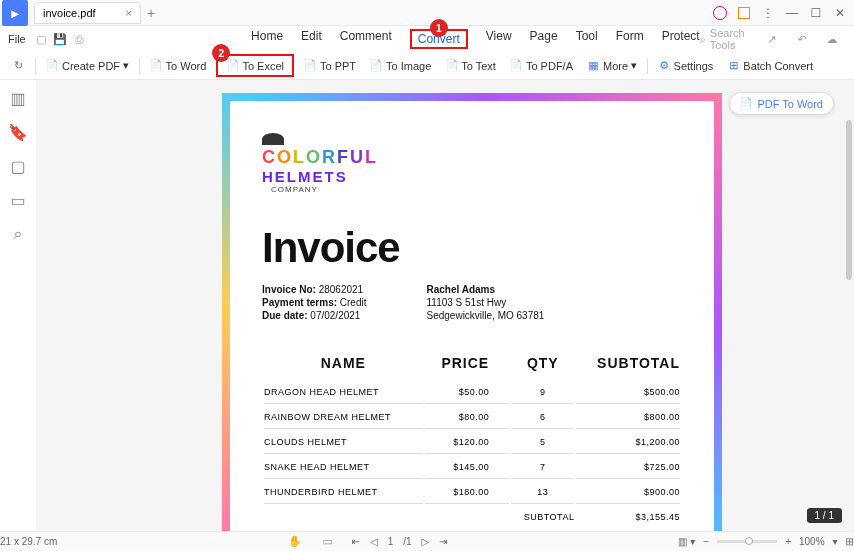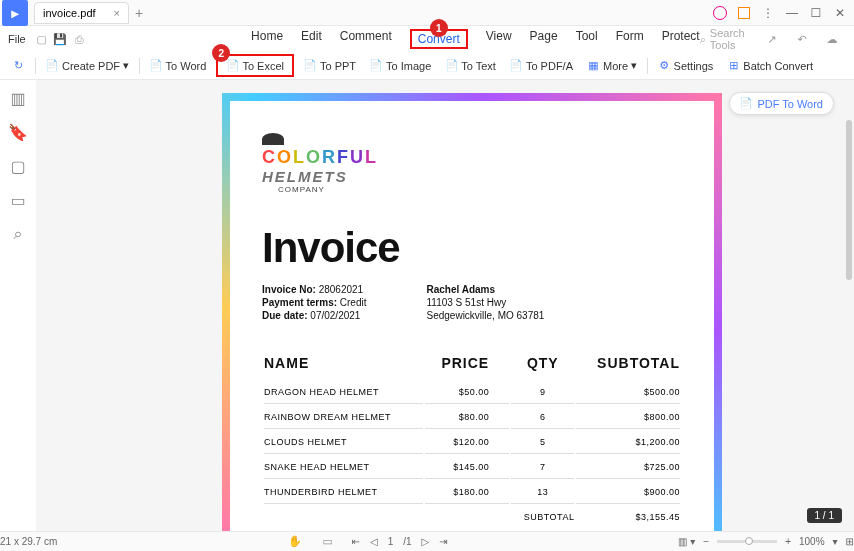--- a/index.html
+++ b/index.html
@@ -1,21 +1,21 @@
 <!DOCTYPE html>
 <html><head>
 <meta charset="utf-8">
 <style>
 * { margin: 0; padding: 0; box-sizing: border-box; font-family: -apple-system, BlinkMacSystemFont, "Segoe UI", sans-serif; }
 body { background: #fff; width: 854px; height: 551px; overflow: hidden; position: relative; }
 
 
 .titlebar { height: 26px; display: flex; align-items: center; background: #fafafa; border-bottom: 1px solid #e8e8e8; }
 .app-icon { width: 26px; height: 26px; background: #4a7cff; display: flex; align-items: center; justify-content: center; color: #fff; font-weight: bold; font-size: 14px; border-radius: 2px; margin-left: 2px; }
-.tab { height: 22px; background: #fff; border: 1px solid #ddd; border-radius: 4px 4px 0 0; margin-left: 6px; padding: 0 8px; display: flex; align-items: center; font-size: 11px; gap: 18px; }
+.tab { height: 22px; background: #fff; border: 1px solid #ddd; border-radius: 4px 4px 0 0; margin-left: 6px; padding: 0 8px; display: flex; align-items: center; font-size: 11px; gap: 30px; }
 .tab .close { color: #888; cursor: pointer; }
 .tab-add { margin-left: 6px; color: #888; font-size: 14px; cursor: pointer; }
 .titlebar-right { margin-left: auto; display: flex; align-items: center; gap: 4px; margin-right: 4px; }
 .win-btn { width: 20px; height: 20px; display: flex; align-items: center; justify-content: center; color: #666; font-size: 12px; cursor: pointer; }
 .circle-pink { width: 14px; height: 14px; border: 1px solid #e08; border-radius: 50%; }
 .square-orange { width: 12px; height: 12px; border: 1px solid #f80; }
 
 
 .menubar { height: 26px; display: flex; align-items: center; padding: 0 8px; background: #fff; position: relative; }
 .file-label { font-size: 11px; color: #333; margin-right: 10px; }
@@ -44,32 +44,32 @@
 
 
 .page-canvas { position: absolute; left: 186px; top: 13px; width: 500px; height: 100%; background: #fff; }
 .page-border { position: absolute; inset: 0; border: 8px solid transparent; border-image: linear-gradient(45deg,#f7a,#fc5,#4cf,#a5f,#f7a) 1; }
 .page-inner { position: absolute; left: 40px; right: 40px; top: 40px; }
 
 
 .logo-art { width: 22px; height: 12px; background: #333; border-radius: 50% 50% 0 0; position: relative; margin-bottom: 2px; }
 .logo-txt { font-weight: 800; font-size: 18px; letter-spacing: 2px; }
 .logo-txt span:nth-child(1){color:#f44}.logo-txt span:nth-child(2){color:#f80}.logo-txt span:nth-child(3){color:#cb0}.logo-txt span:nth-child(4){color:#6b6}.logo-txt span:nth-child(5){color:#39c}.logo-txt span:nth-child(6){color:#44c}.logo-txt span:nth-child(7){color:#83c}.logo-txt span:nth-child(8){color:#c3a}
-.logo-sub { font-weight: 700; font-size: 15px; letter-spacing: 2px; color: #737373; font-style: italic; }
-.logo-company { font-size: 8px; letter-spacing: 1px; color: #444; margin-left: 16px; }
+.logo-sub { font-weight: 700; font-size: 15px; letter-spacing: 2px; color: #6d28d9; }
+.logo-company { font-size: 8px; letter-spacing: 1px; color: #444; margin-left: 9px; }
 
 
 .invoice-title { font-size: 42px; font-weight: 800; color: #111; margin-top: 30px; margin-bottom: 12px; letter-spacing: -1px; }
 .meta-row { display: flex; gap: 60px; font-size: 10px; color: #111; }
 .meta-col div { margin-bottom: 2px; }
 .meta-col b { font-weight: 700; }
 
 
 .inv-table { margin-top: 30px; width: 100%; font-size: 10px; }
-.inv-table th { text-align: left; font-weight: 800; font-size: 14px; color: #111; padding-bottom: 8px; letter-spacing: 1px; }
+.inv-table th { text-align: center; font-weight: 800; font-size: 14px; color: #111; padding-bottom: 8px; letter-spacing: 1px; }
 .inv-table th:nth-child(2), .inv-table td:nth-child(2) { text-align: right; padding-right: 20px;}
 .inv-table th:nth-child(3), .inv-table td:nth-child(3) { text-align: center; }
 .inv-table th:nth-child(4), .inv-table td:nth-child(4) { text-align: right; }
 .inv-table td { padding: 6px 0; border-bottom: 1px solid #ddd; font-size: 9px; letter-spacing: 0.5px; }
 .subtotal-row td { font-size: 9px; border: none; padding-top: 6px;}
 
 
 .pdf-to-word { position: absolute; right: 20px; top: 12px; background: #fff; border: 1px solid #ddd; border-radius: 16px; padding: 4px 10px; font-size: 11px; color: #4a7cff; display: flex; align-items: center; gap: 4px; box-shadow: 0 1px 4px rgba(0,0,0,0.1); }
 .page-indicator { position: absolute; right: 12px; bottom: 8px; background: #333; color: #fff; font-size: 10px; padding: 2px 8px; border-radius: 3px; }
 

